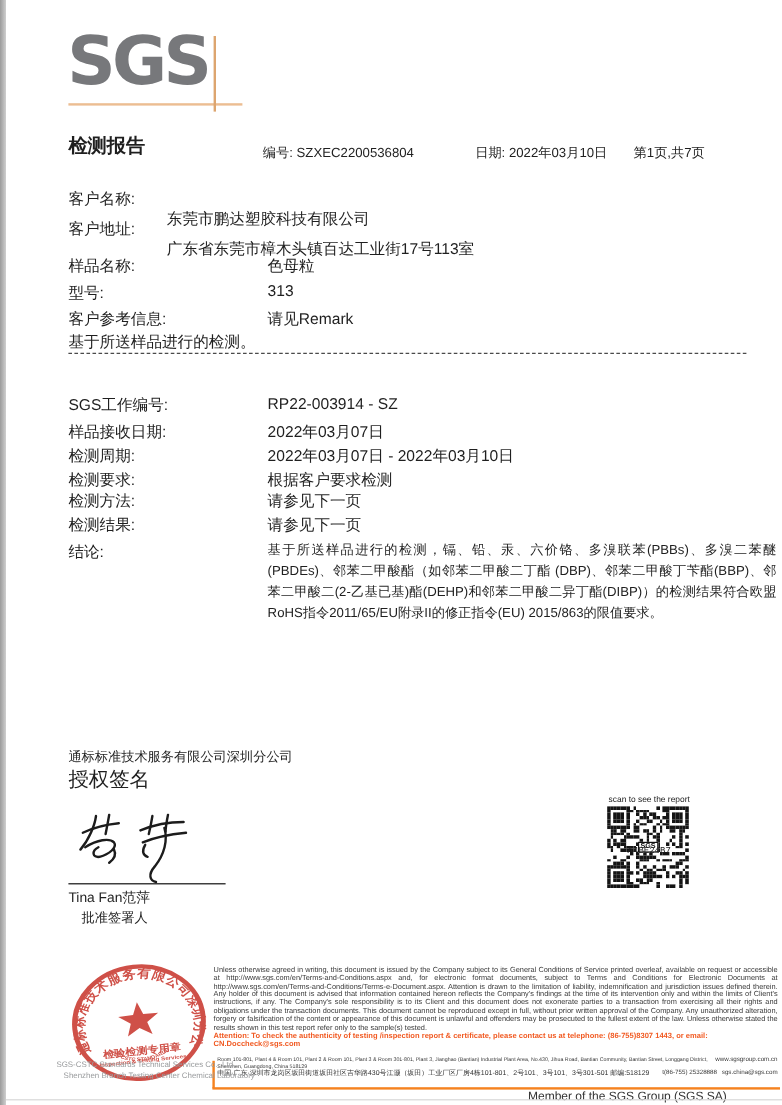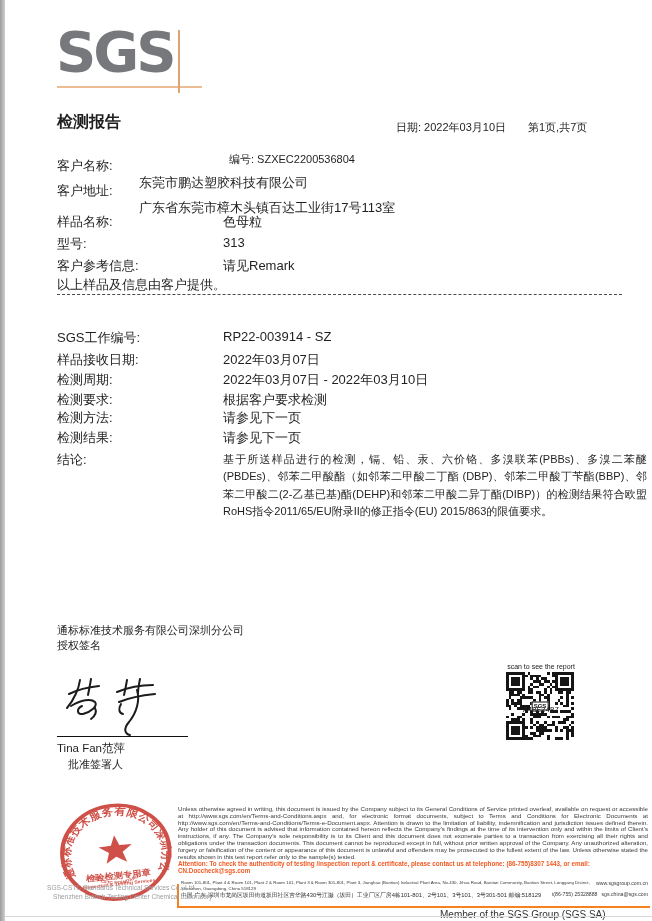--- a/index.html
+++ b/index.html
@@ -14,37 +14,37 @@
 
   
   .logo-text{left:56px;top:24px;font-size:56px;font-weight:bold;letter-spacing:-3px;
              color:#77787b;font-family:"DejaVu Sans","Liberation Sans",sans-serif;line-height:1;}
   .logo-underline{left:57px;top:86px;width:145px;height:2px;background:#ecbd92;}
   .logo-vline{left:178px;top:30px;width:2px;height:63px;background:#dda56f;}
 
   
   .doc-title{left:57px;top:112px;font-size:16px;font-weight:bold;}
   .hdr{top:120px;font-size:11px;}
-  .hdr-number{left:229px;margin-top:32px;}
+  .hdr-number{left:219px;}
   .hdr-date{left:396px;}
   .hdr-page{left:528px;}
 
   
   .row{position:absolute;left:57px;font-size:13px;white-space:nowrap;}
   .row .val{position:absolute;top:0;white-space:nowrap;}
   .val-c{left:82px;margin-top:17px;}   
   .val-d{left:166px;}  
 
   .dashed-rule{left:57px;top:294px;width:565px;border-top:1.6px dashed #4a4a4a;height:0;}
 
   .conclusion{left:223px;top:451px;width:424px;font-size:11px;line-height:17.3px;text-align:justify;}
 
   
   .sig-company{left:57px;top:623px;font-size:11px;}
-  .sig-auth{left:57px;top:638px;font-size:11px;}
+  .sig-auth{left:57px;top:638px;font-size:17px;}
   .sig-svg{left:64px;top:678px;}
   .sig-line{left:57px;top:736px;width:131px;height:0;border-top:1.6px solid #111;}
   .sig-name{left:57px;top:741px;font-size:11.5px;}
   .sig-role{left:57px;top:757px;font-size:11px;margin-left:11px;}
 
   
   .qr-caption{left:496px;top:663px;width:90px;font-size:7px;text-align:center;color:#222;}
   .qr-wrap{left:506px;top:672px;width:68px;height:68px;}
   .qr-grid{position:absolute;left:0;top:0;width:68px;height:68px;display:grid;
            grid-template-columns:repeat(25,1fr);grid-template-rows:repeat(25,1fr);background:#fff;}
@@ -106,21 +106,21 @@
     <span class="val val-d">色母粒</span>
   </div>
   <div class="row" style="top:235px">
     <span class="lbl">型号:</span>
     <span class="val val-d">313</span>
   </div>
   <div class="row" style="top:257px">
     <span class="lbl">客户参考信息:</span>
     <span class="val val-d">请见Remark</span>
   </div>
-  <div class="row" style="top:276px">以上样品及信息由客户提供。</div>
+  <div class="row" style="top:276px">基于所送样品进行的检测。</div>
 
   <div class="abs dashed-rule"></div>
 
   <div class="row" style="top:329px">
     <span class="lbl">SGS工作编号:</span>
     <span class="val val-d">RP22-003914 - SZ</span>
   </div>
   <div class="row" style="top:351px">
     <span class="lbl">样品接收日期:</span>
     <span class="val val-d">2022年03月07日</span>

